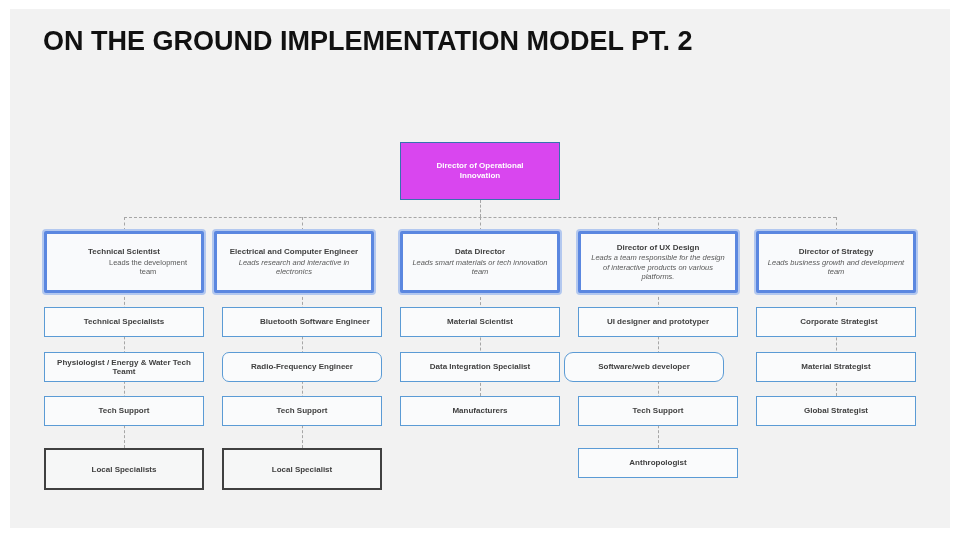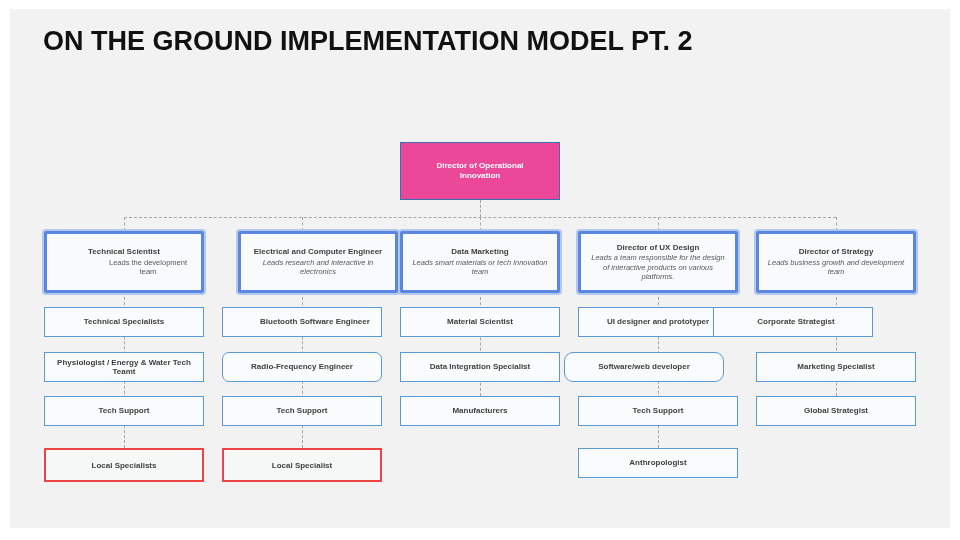--- a/index.html
+++ b/index.html
@@ -3,30 +3,30 @@
 <meta charset="utf-8">
 <style>
   html,body{margin:0;padding:0;background:#fff;}
   .slide{position:relative;width:960px;height:540px;background:#ffffff;overflow:hidden;
          font-family:"Liberation Sans",sans-serif;}
   .panel{position:absolute;left:10px;top:9px;width:940px;height:519px;background:#f2f2f2;}
   .page-title{position:absolute;left:43px;top:26px;font-size:27px;font-weight:bold;
               color:#111111;letter-spacing:0px;white-space:nowrap;}
   .box{position:absolute;box-sizing:border-box;display:flex;flex-direction:column;
        align-items:center;justify-content:center;text-align:center;width:160px;}
-  .root{left:400px;top:142px;height:58px;background:#ec4899;border:1px solid #3572b0;
+  .root{left:400px;top:142px;height:58px;background:#d946ef;border:1px solid #3572b0;
         color:#ffffff;font-weight:bold;font-size:8px;line-height:1.25;padding:0 18px;}
   .head{top:231px;height:62px;background:#f9fafc;border:3px solid #5b87e0;
         box-shadow:0 0 0 2px #b3c8ef;border-radius:2px;padding:0 8px;}
   .head-title{font-weight:bold;font-size:8px;color:#3f3f3f;line-height:1.2;}
   .head-sub{font-style:italic;font-size:7.5px;color:#595959;line-height:1.25;margin-top:1px;}
   .head-sub.roman{font-style:normal;margin-left:48px;}
   .item{height:30px;background:#fafbfc;border:1px solid #5b9bd5;font-weight:bold;
         font-size:8px;color:#3f3f3f;line-height:1.18;padding:2px 6px;}
-  .hl{height:34px;background:#f6f7f7;border:2px solid #ef4444;font-weight:bold;
+  .hl{height:42px;background:#f6f7f7;border:2px solid #404040;font-weight:bold;
       font-size:8px;color:#3f3f3f;}
   .vline{position:absolute;width:0;border-left:1px dashed #a6a6a6;}
   .hline{position:absolute;height:0;border-top:1px dashed #a6a6a6;}
 </style>
 </head>
 <body>
 
 <div class="slide">
   <div class="panel"></div>
 
@@ -51,46 +51,46 @@
 
   <div class="box head" style="left:44px;">
     <div class="head-title">Technical Scientist</div>
     <div class="head-sub roman">Leads the development  team</div>
   </div>
   <div class="box item" style="left:44px;top:307px;">Technical Specialists</div>
   <div class="box item" style="left:44px;top:352px;">Physiologist / Energy &amp; Water Tech Teamt</div>
   <div class="box item" style="left:44px;top:396px;">Tech Support</div>
   <div class="box hl" style="left:44px;top:448px;">Local Specialists</div>
 
-  <div class="box head" style="left:238px;">
+  <div class="box head" style="left:214px;">
     <div class="head-title">Electrical and Computer Engineer</div>
     <div class="head-sub">Leads research and interactive in electronics</div>
   </div>
   <div class="box item" style="left:222px;top:307px;padding-left:32px;">Bluetooth Software Engineer</div>
   <div class="box item" style="left:222px;top:352px;border-radius:7px;">Radio-Frequency Engineer</div>
   <div class="box item" style="left:222px;top:396px;">Tech Support</div>
   <div class="box hl" style="left:222px;top:448px;">Local Specialist</div>
 
   <div class="box head" style="left:400px;">
-    <div class="head-title">Data Marketing</div>
+    <div class="head-title">Data Director</div>
     <div class="head-sub">Leads smart materials or tech innovation team</div>
   </div>
   <div class="box item" style="left:400px;top:307px;">Material Scientist</div>
   <div class="box item" style="left:400px;top:352px;">Data Integration Specialist</div>
   <div class="box item" style="left:400px;top:396px;">Manufacturers</div>
 
   <div class="box head" style="left:578px;">
     <div class="head-title">Director of UX Design</div>
     <div class="head-sub">Leads a team responsible for the design of interactive products on various platforms.</div>
   </div>
   <div class="box item" style="left:578px;top:307px;">UI designer and prototyper</div>
   <div class="box item" style="left:564px;top:352px;border-radius:9px;">Software/web developer</div>
   <div class="box item" style="left:578px;top:396px;">Tech Support</div>
   <div class="box item" style="left:578px;top:448px;">Anthropologist</div>
 
   <div class="box head" style="left:756px;">
     <div class="head-title">Director of Strategy</div>
     <div class="head-sub">Leads business growth and development team</div>
   </div>
-  <div class="box item" style="left:713px;top:307px;padding-left:12px;">Corporate Strategist</div>
-  <div class="box item" style="left:756px;top:352px;">Marketing Specialist</div>
+  <div class="box item" style="left:756px;top:307px;padding-left:12px;">Corporate Strategist</div>
+  <div class="box item" style="left:756px;top:352px;">Material Strategist</div>
   <div class="box item" style="left:756px;top:396px;">Global Strategist</div>
 </div>
 
 </body></html>

